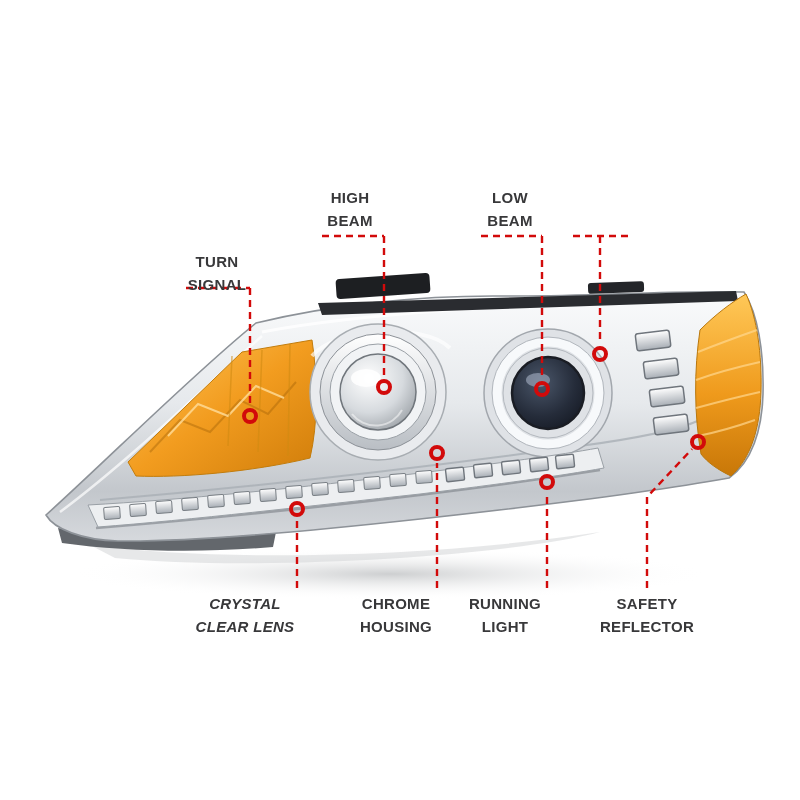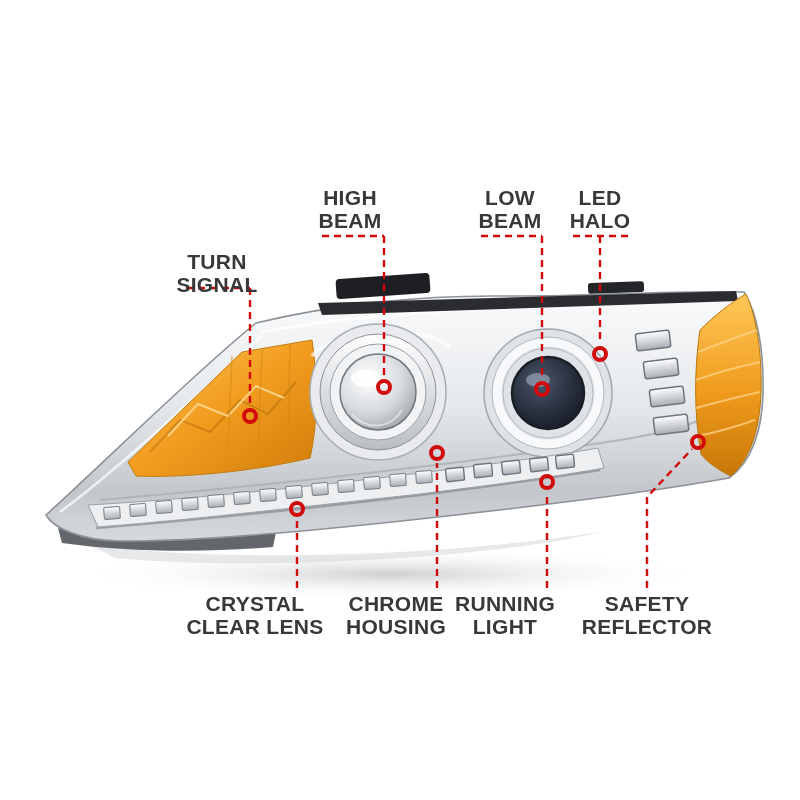--- a/index.html
+++ b/index.html
@@ -15,21 +15,21 @@
   .art {
     position: absolute;
     left: 0; top: 0;
     width: 800px; height: 800px;
   }
   .callout-label {
     position: absolute;
     transform: translateX(-50%);
     text-align: center;
     font-weight: bold;
-    font-size: 21px;
+    font-size: 15px;
     line-height: 23px;
     letter-spacing: 0.3px;
     color: var(--label_text, #38383a);
     white-space: pre-line;
     z-index: 2;
   }
   .dash path {
     stroke: var(--callout_red, #d20a0a);
     stroke-width: 2.4;
     fill: none;
@@ -195,23 +195,21 @@
       <circle cx="698" cy="442" r="6"></circle>
     </g>
   </svg>
 
   <div class="callout-label" style="left:217px; top:238px;margin-top:12px;">TURN
 SIGNAL</div>
   <div class="callout-label" style="left:350px; top:186px;">HIGH
 BEAM</div>
   <div class="callout-label" style="left:510px; top:186px;text-align:center;">LOW
 BEAM</div>
-  <div class="callout-label" style="left:600px; top:186px;">LED
-HALO</div>
-  <div class="callout-label" style="left:255px; top:592px;">CRYSTAL
+  <div class="callout-label" style="left:245px; top:592px;font-style:italic;">CRYSTAL
 CLEAR LENS</div>
   <div class="callout-label" style="left:396px; top:592px;">CHROME
 HOUSING</div>
   <div class="callout-label" style="left:505px; top:592px;">RUNNING
 LIGHT</div>
   <div class="callout-label" style="left:647px; top:592px;">SAFETY
 REFLECTOR</div>
 
 </div>
 

